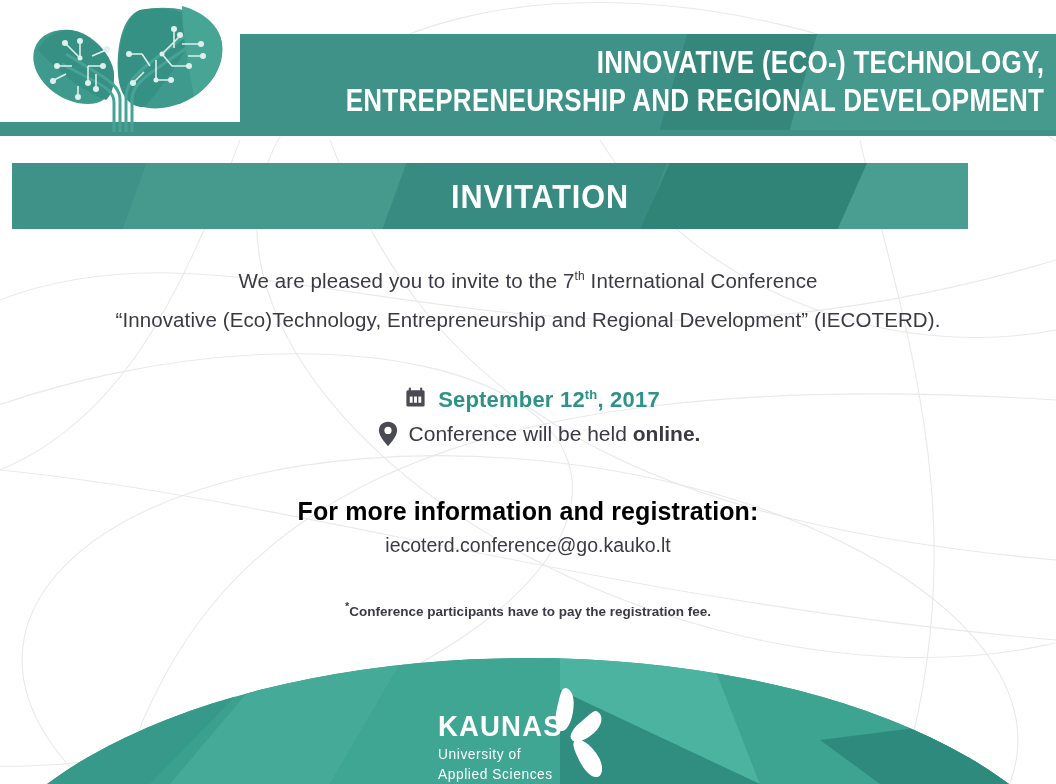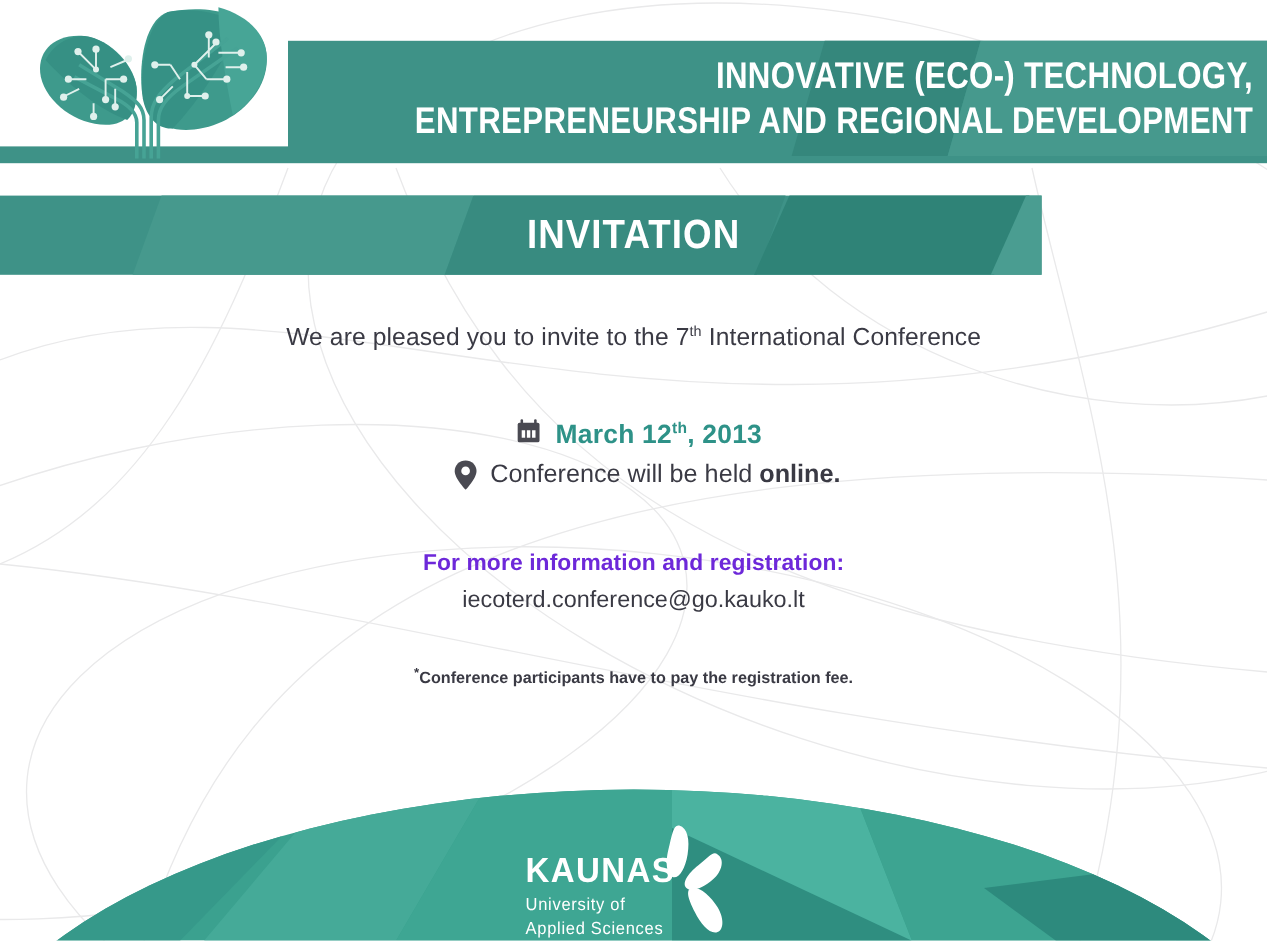--- a/index.html
+++ b/index.html
@@ -83,22 +83,22 @@
     line-height: 38px;
     letter-spacing: 0.3px;
     transform: scaleX(0.84);
     transform-origin: right center;
     white-space: nowrap;
   }
 
   
   .invite-band {
     position: absolute;
-    left: 0; top: 163px;
-    width: 868px; height: 66px;
+    left: 12px; top: 163px;
+    width: 956px; height: 66px;
     overflow: hidden;
     background: #3e9287;
     z-index: 3;
   }
   .invite-band .f1 {
     position: absolute;
     left: 120px; top: -30px;
     width: 260px; height: 140px;
     background: #46998d;
     transform: skewX(-20deg);
@@ -184,23 +184,23 @@
     color: #3a3a44;
     font-size: 21px;
   }
   .place-text b { font-weight: bold; }
 
   .icon-calendar { width: 23px; height: 23px; display: block; }
   .icon-pin { width: 20px; height: 26px; display: block; }
 
   .reg-block { margin-top: 46px; }
   .reg-heading {
-    color: #6d28d9;
-    font-weight: bold;
-    font-size: 19px;
+    color: #000000;
+    font-weight: bold;
+    font-size: 25px;
     letter-spacing: 0.1px;
   }
   .reg-line {
     font-size: 19.5px;
     color: #3a3a44;
     line-height: 34px;
     margin-top: 8px;
   }
   .reg-line.second { margin-top: 2px; }
 
@@ -381,34 +381,35 @@
     <div class="f4"></div>
     <div class="invite-title">INVITATION</div>
   </div>
 
   <div class="body-zone">
 
     <div class="intro-block">
       <div class="intro-line">
         <span>We are pleased you to invite to the 7</span><sup>th</sup><span> International Conference</span>
       </div>
+      <div class="intro-line">“Innovative (Eco)Technology, Entrepreneurship and Regional Development” (IECOTERD).</div>
     </div>
 
     <div class="datetime-block">
       <div class="meta-row date-row">
         <svg class="icon-calendar" viewBox="0 0 24 24">
           <rect x="5" y="1.5" width="2.2" height="5" rx="1" fill="#4a4a52"></rect>
           <rect x="16.8" y="1.5" width="2.2" height="5" rx="1" fill="#4a4a52"></rect>
           <rect x="2.5" y="4.5" width="19" height="17" rx="1.6" fill="#4a4a52"></rect>
           <rect x="6" y="11" width="3" height="6.5" fill="#ffffff"></rect>
           <rect x="10.5" y="11" width="3" height="6.5" fill="#ffffff"></rect>
           <rect x="15" y="11" width="3" height="6.5" fill="#ffffff"></rect>
         </svg>
         <div class="date-text">
-          <span>March 12</span><sup>th</sup><span>, 2013</span>
+          <span>September 12</span><sup>th</sup><span>, 2017</span>
         </div>
       </div>
       <div class="meta-row">
         <svg class="icon-pin" viewBox="0 0 20 26">
           <path d="M10 0.8 C4.8 0.8 0.9 4.7 0.9 9.6 C0.9 16 10 25.2 10 25.2 C10 25.2 19.1 16 19.1 9.6 C19.1 4.7 15.2 0.8 10 0.8 Z" fill="#4a4a52"></path>
           <circle cx="10" cy="9.4" r="3.6" fill="#ffffff"></circle>
         </svg>
         <div class="place-text">
           <span>Conference will be held </span><b>online.</b>
         </div>

